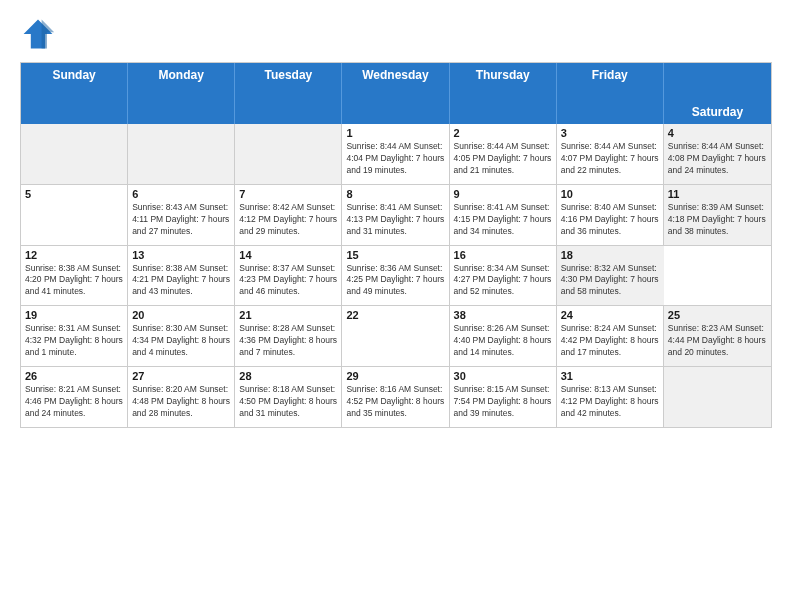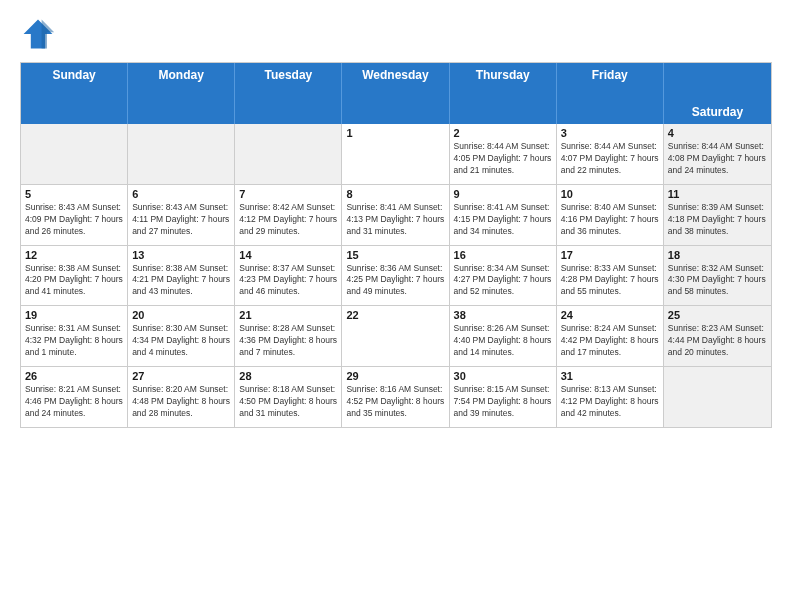--- a/index.html
+++ b/index.html
@@ -137,20 +137,24 @@
         <div class="cal-header-cell">Friday</div>
         <div class="cal-header-cell">Saturday</div>
       </div>
     <div class="cal-body" id="cal-body">
         <div class="cal-row">
           <div class="cal-cell shaded empty"></div>
           <div class="cal-cell shaded empty"></div>
           <div class="cal-cell shaded empty"></div>
           <div class="cal-cell">
             <div class="day-num">1</div>
+            <div class="cell-info">Sunrise: 8:44 AM
+Sunset: 4:04 PM
+Daylight: 7 hours
+and 19 minutes.</div>
           </div>
           <div class="cal-cell">
             <div class="day-num">2</div>
             <div class="cell-info">Sunrise: 8:44 AM
 Sunset: 4:05 PM
 Daylight: 7 hours
 and 21 minutes.</div>
           </div>
           <div class="cal-cell">
             <div class="day-num">3</div>
@@ -163,24 +167,20 @@
             <div class="day-num">4</div>
             <div class="cell-info">Sunrise: 8:44 AM
 Sunset: 4:08 PM
 Daylight: 7 hours
 and 24 minutes.</div>
           </div>
         </div>
         <div class="cal-row">
           <div class="cal-cell">
             <div class="day-num">5</div>
-            <div class="cell-info">Sunrise: 8:43 AM
-Sunset: 4:09 PM
-Daylight: 7 hours
-and 26 minutes.</div>
           </div>
           <div class="cal-cell">
             <div class="day-num">6</div>
             <div class="cell-info">Sunrise: 8:43 AM
 Sunset: 4:11 PM
 Daylight: 7 hours
 and 27 minutes.</div>
           </div>
           <div class="cal-cell">
             <div class="day-num">7</div>
@@ -246,27 +246,20 @@
 Sunset: 4:25 PM
 Daylight: 7 hours
 and 49 minutes.</div>
           </div>
           <div class="cal-cell">
             <div class="day-num">16</div>
             <div class="cell-info">Sunrise: 8:34 AM
 Sunset: 4:27 PM
 Daylight: 7 hours
 and 52 minutes.</div>
-          </div>
-          <div class="cal-cell">
-            <div class="day-num">17</div>
-            <div class="cell-info">Sunrise: 8:33 AM
-Sunset: 4:28 PM
-Daylight: 7 hours
-and 55 minutes.</div>
           </div>
           <div class="cal-cell shaded">
             <div class="day-num">18</div>
             <div class="cell-info">Sunrise: 8:32 AM
 Sunset: 4:30 PM
 Daylight: 7 hours
 and 58 minutes.</div>
           </div>
         </div>
         <div class="cal-row">

